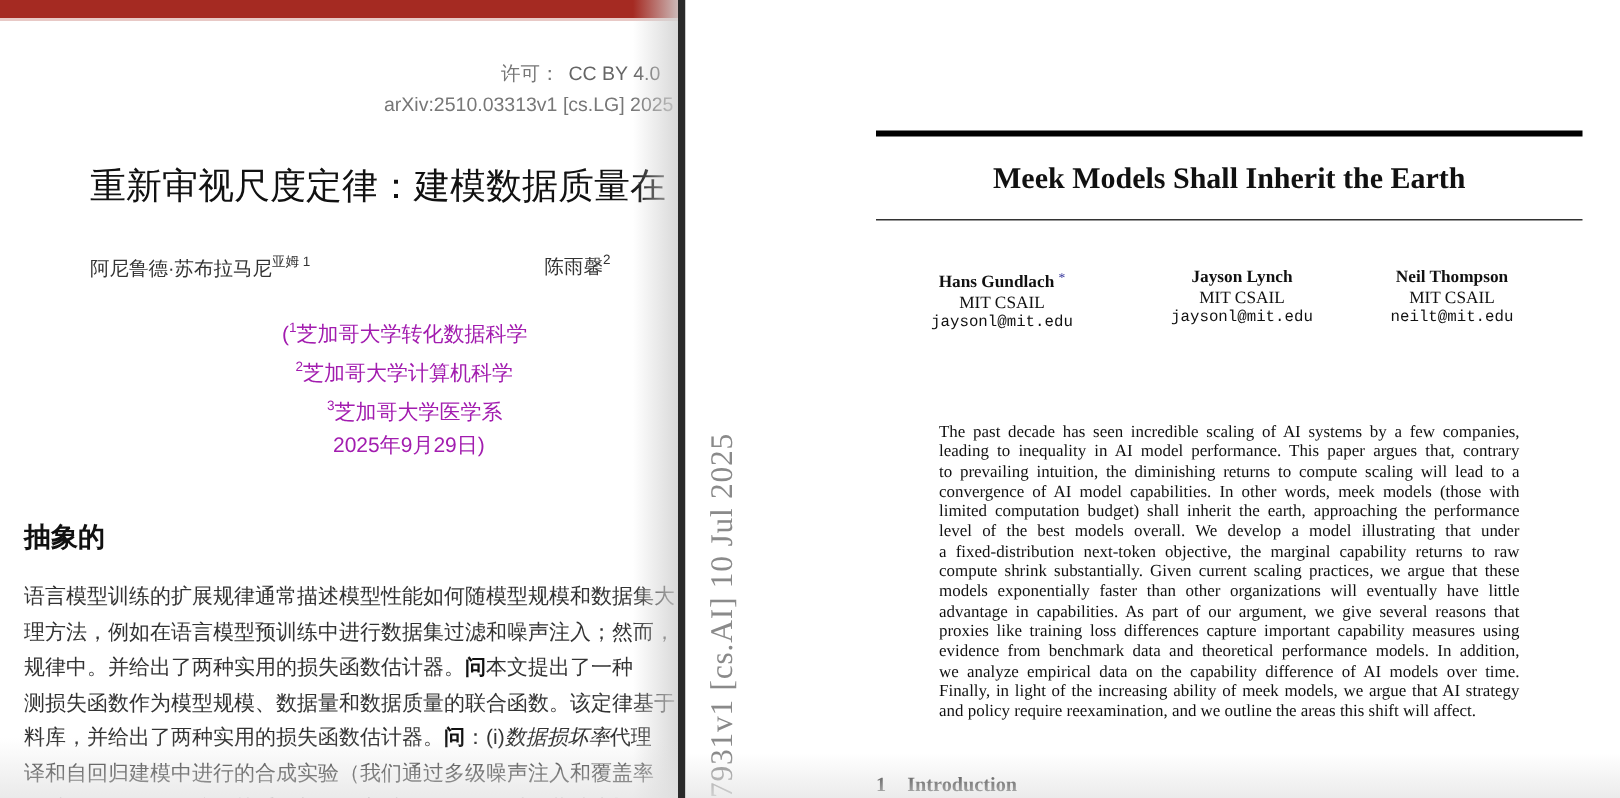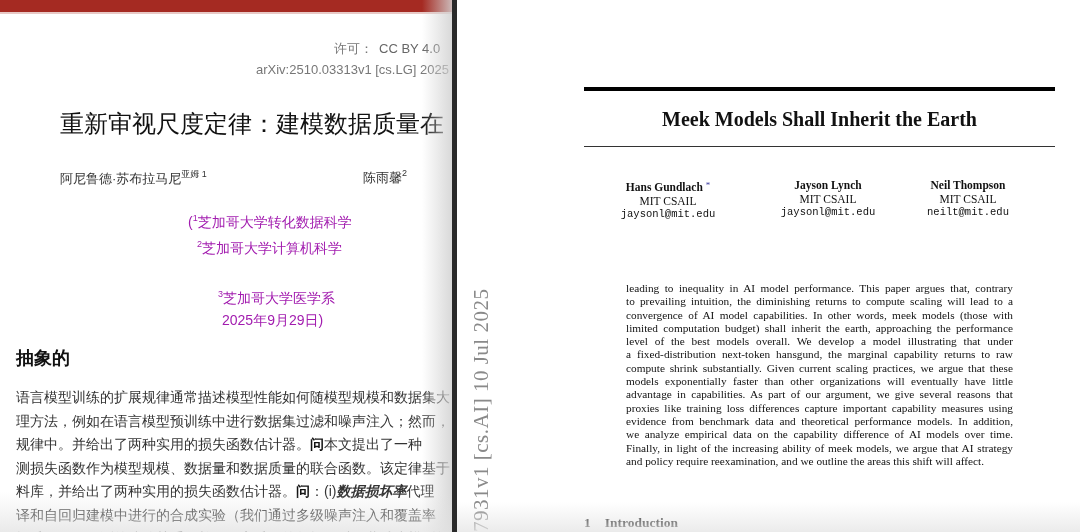--- a/index.html
+++ b/index.html
@@ -55,21 +55,21 @@
     .affils sup { font-size: 9px; vertical-align: 6px; }
     .zh-abstract-heading {
       position: absolute; left: 16px; top: 346px; font-size: 18px; font-weight: bold; color: #111;
     }
     .zh-abstract {
       position: absolute; left: 16px; top: 386px; width: 460px;
       font-size: 14px; color: #333; line-height: 23.5px;
     }
     .zh-abstract .line { display: block; white-space: nowrap; overflow: hidden; }
     .zh-abstract .b { font-weight: bold; color: #111; }
-    .zh-abstract .i { font-style: italic; font-weight: bold; }
+    .zh-abstract .i { font-style: italic; }
 
     
     .divider {
       position: absolute; left: 452px; top: 0; width: 5px; height: 532px;
       background: #2a2a2a;
     }
 
     
     .right-pane {
       position: absolute; left: 457px; top: 0; width: 623px; height: 532px;
@@ -135,21 +135,21 @@
   <div class="zh-author" style="left:60px;">
     <span>阿尼鲁德·苏布拉马尼</span><sup>亚姆 1</sup>
   </div>
   <div class="zh-author" style="left:363px;">
     <span>陈雨馨</span><sup>2</sup>
   </div>
 
   <div class="affils">
     <span class="aff-line" style="padding-left:14px;"><span>(</span><sup>1</sup><span>芝加哥大学转化数据科学</span></span>
     <span class="aff-line" style="padding-left:23px;"><sup>2</sup><span>芝加哥大学计算机科学</span></span>
-    <span class="aff-line" style="padding-left:44px;margin-top:24px;"><sup>3</sup><span>芝加哥大学医学系</span></span>
+    <span class="aff-line" style="padding-left:44px;"><sup>3</sup><span>芝加哥大学医学系</span></span>
     <span class="aff-line" style="padding-left:48px;"><span>2025年9月29日)</span></span>
   </div>
 
   <h2 class="zh-abstract-heading">抽象的</h2>
 
   <div class="zh-abstract">
     <span class="line">语言模型训练的扩展规律通常描述模型性能如何随模型规模和数据集大</span>
     <span class="line">理方法，例如在语言模型预训练中进行数据集过滤和噪声注入；然而，</span>
     <span class="line"><span>规律中。并给出了两种实用的损失函数估计器。</span><span class="b">问</span><span>本文提出了一种</span></span>
     <span class="line">测损失函数作为模型规模、数据量和数据质量的联合函数。该定律基于</span>
@@ -182,26 +182,27 @@
     <span class="email">jaysonl@mit.edu</span>
   </div>
   <div class="en-author" style="left:426px;">
     <span class="name">Neil Thompson</span>
     <span class="inst">MIT CSAIL</span>
     <span class="email">neilt@mit.edu</span>
   </div>
 
 
   <div class="en-abstract">
+    <span class="line">The past decade has seen incredible scaling of AI systems by a few companies,</span>
     <span class="line">leading to inequality in AI model performance. This paper argues that, contrary</span>
     <span class="line">to prevailing intuition, the diminishing returns to compute scaling will lead to a</span>
     <span class="line">convergence of AI model capabilities. In other words, meek models (those with</span>
     <span class="line">limited computation budget) shall inherit the earth, approaching the performance</span>
     <span class="line">level of the best models overall.  We develop a model illustrating that under</span>
-    <span class="line">a fixed-distribution next-token hansgund, the marginal capability returns to raw</span>
+    <span class="line">a fixed-distribution next-token objective, the marginal capability returns to raw</span>
     <span class="line">compute shrink substantially. Given current scaling practices, we argue that these</span>
     <span class="line">models exponentially faster than other organizations will eventually have little</span>
     <span class="line">advantage in capabilities. As part of our argument, we give several reasons that</span>
     <span class="line">proxies like training loss differences capture important capability measures using</span>
     <span class="line">evidence from benchmark data and theoretical performance models. In addition,</span>
     <span class="line">we analyze empirical data on the capability difference of AI models over time.</span>
     <span class="line">Finally, in light of the increasing ability of meek models, we argue that AI strategy</span>
     <span class="line last">and policy require reexamination, and we outline the areas this shift will affect.</span>
   </div>
 

